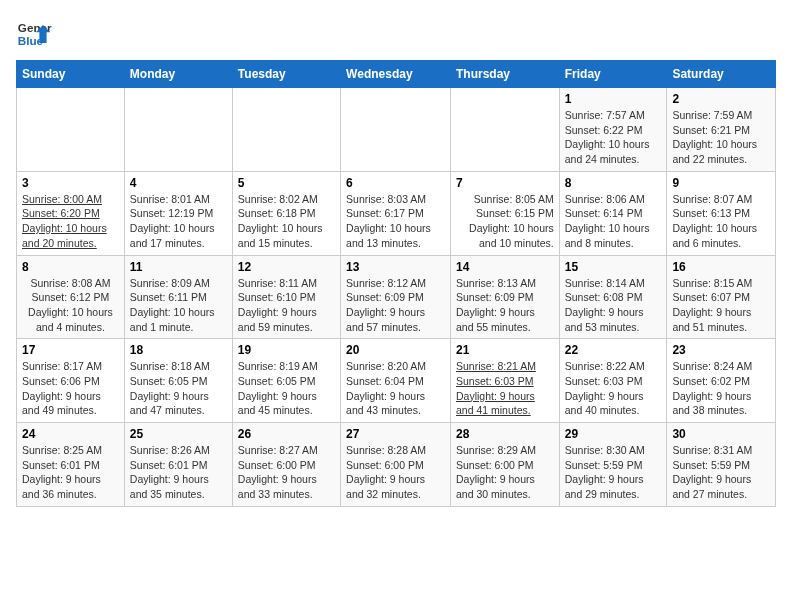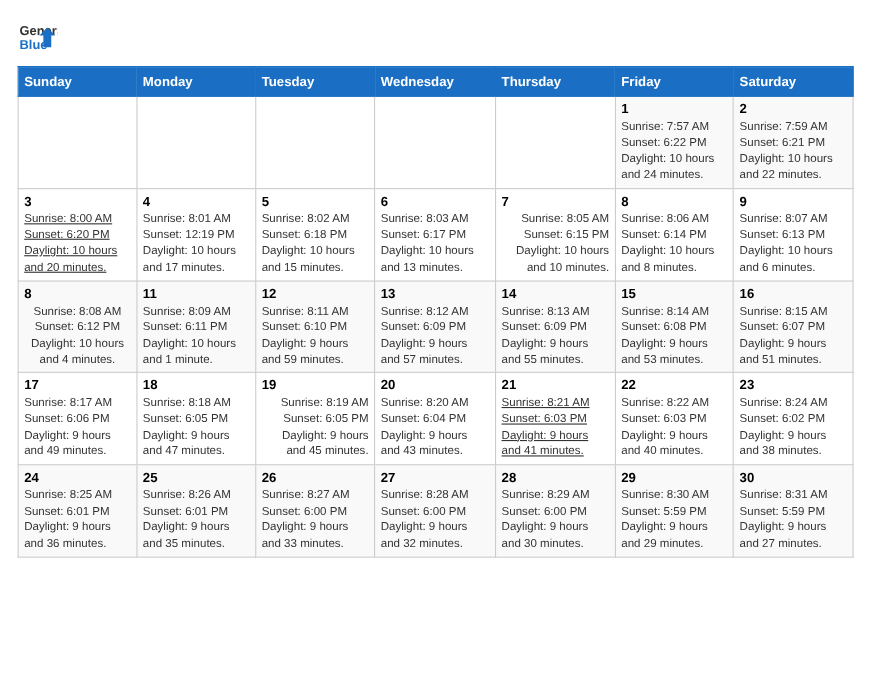--- a/index.html
+++ b/index.html
@@ -221,21 +221,21 @@
 Daylight: 9 hours and 49 minutes.</div>
         </td>
         <td>
           <span class="day-num">18</span>
           <div class="day-info" style="white-space: pre-line;">Sunrise: 8:18 AM
 Sunset: 6:05 PM
 Daylight: 9 hours and 47 minutes.</div>
         </td>
         <td>
           <span class="day-num">19</span>
-          <div class="day-info" style="white-space: pre-line; text-align: right;">Sunrise: 8:19 AM
+          <div class="day-info" style="white-space: pre-line;">Sunrise: 8:19 AM
 Sunset: 6:05 PM
 Daylight: 9 hours and 45 minutes.</div>
         </td>
         <td>
           <span class="day-num">20</span>
           <div class="day-info" style="white-space: pre-line;">Sunrise: 8:20 AM
 Sunset: 6:04 PM
 Daylight: 9 hours and 43 minutes.</div>
         </td>
         <td>

